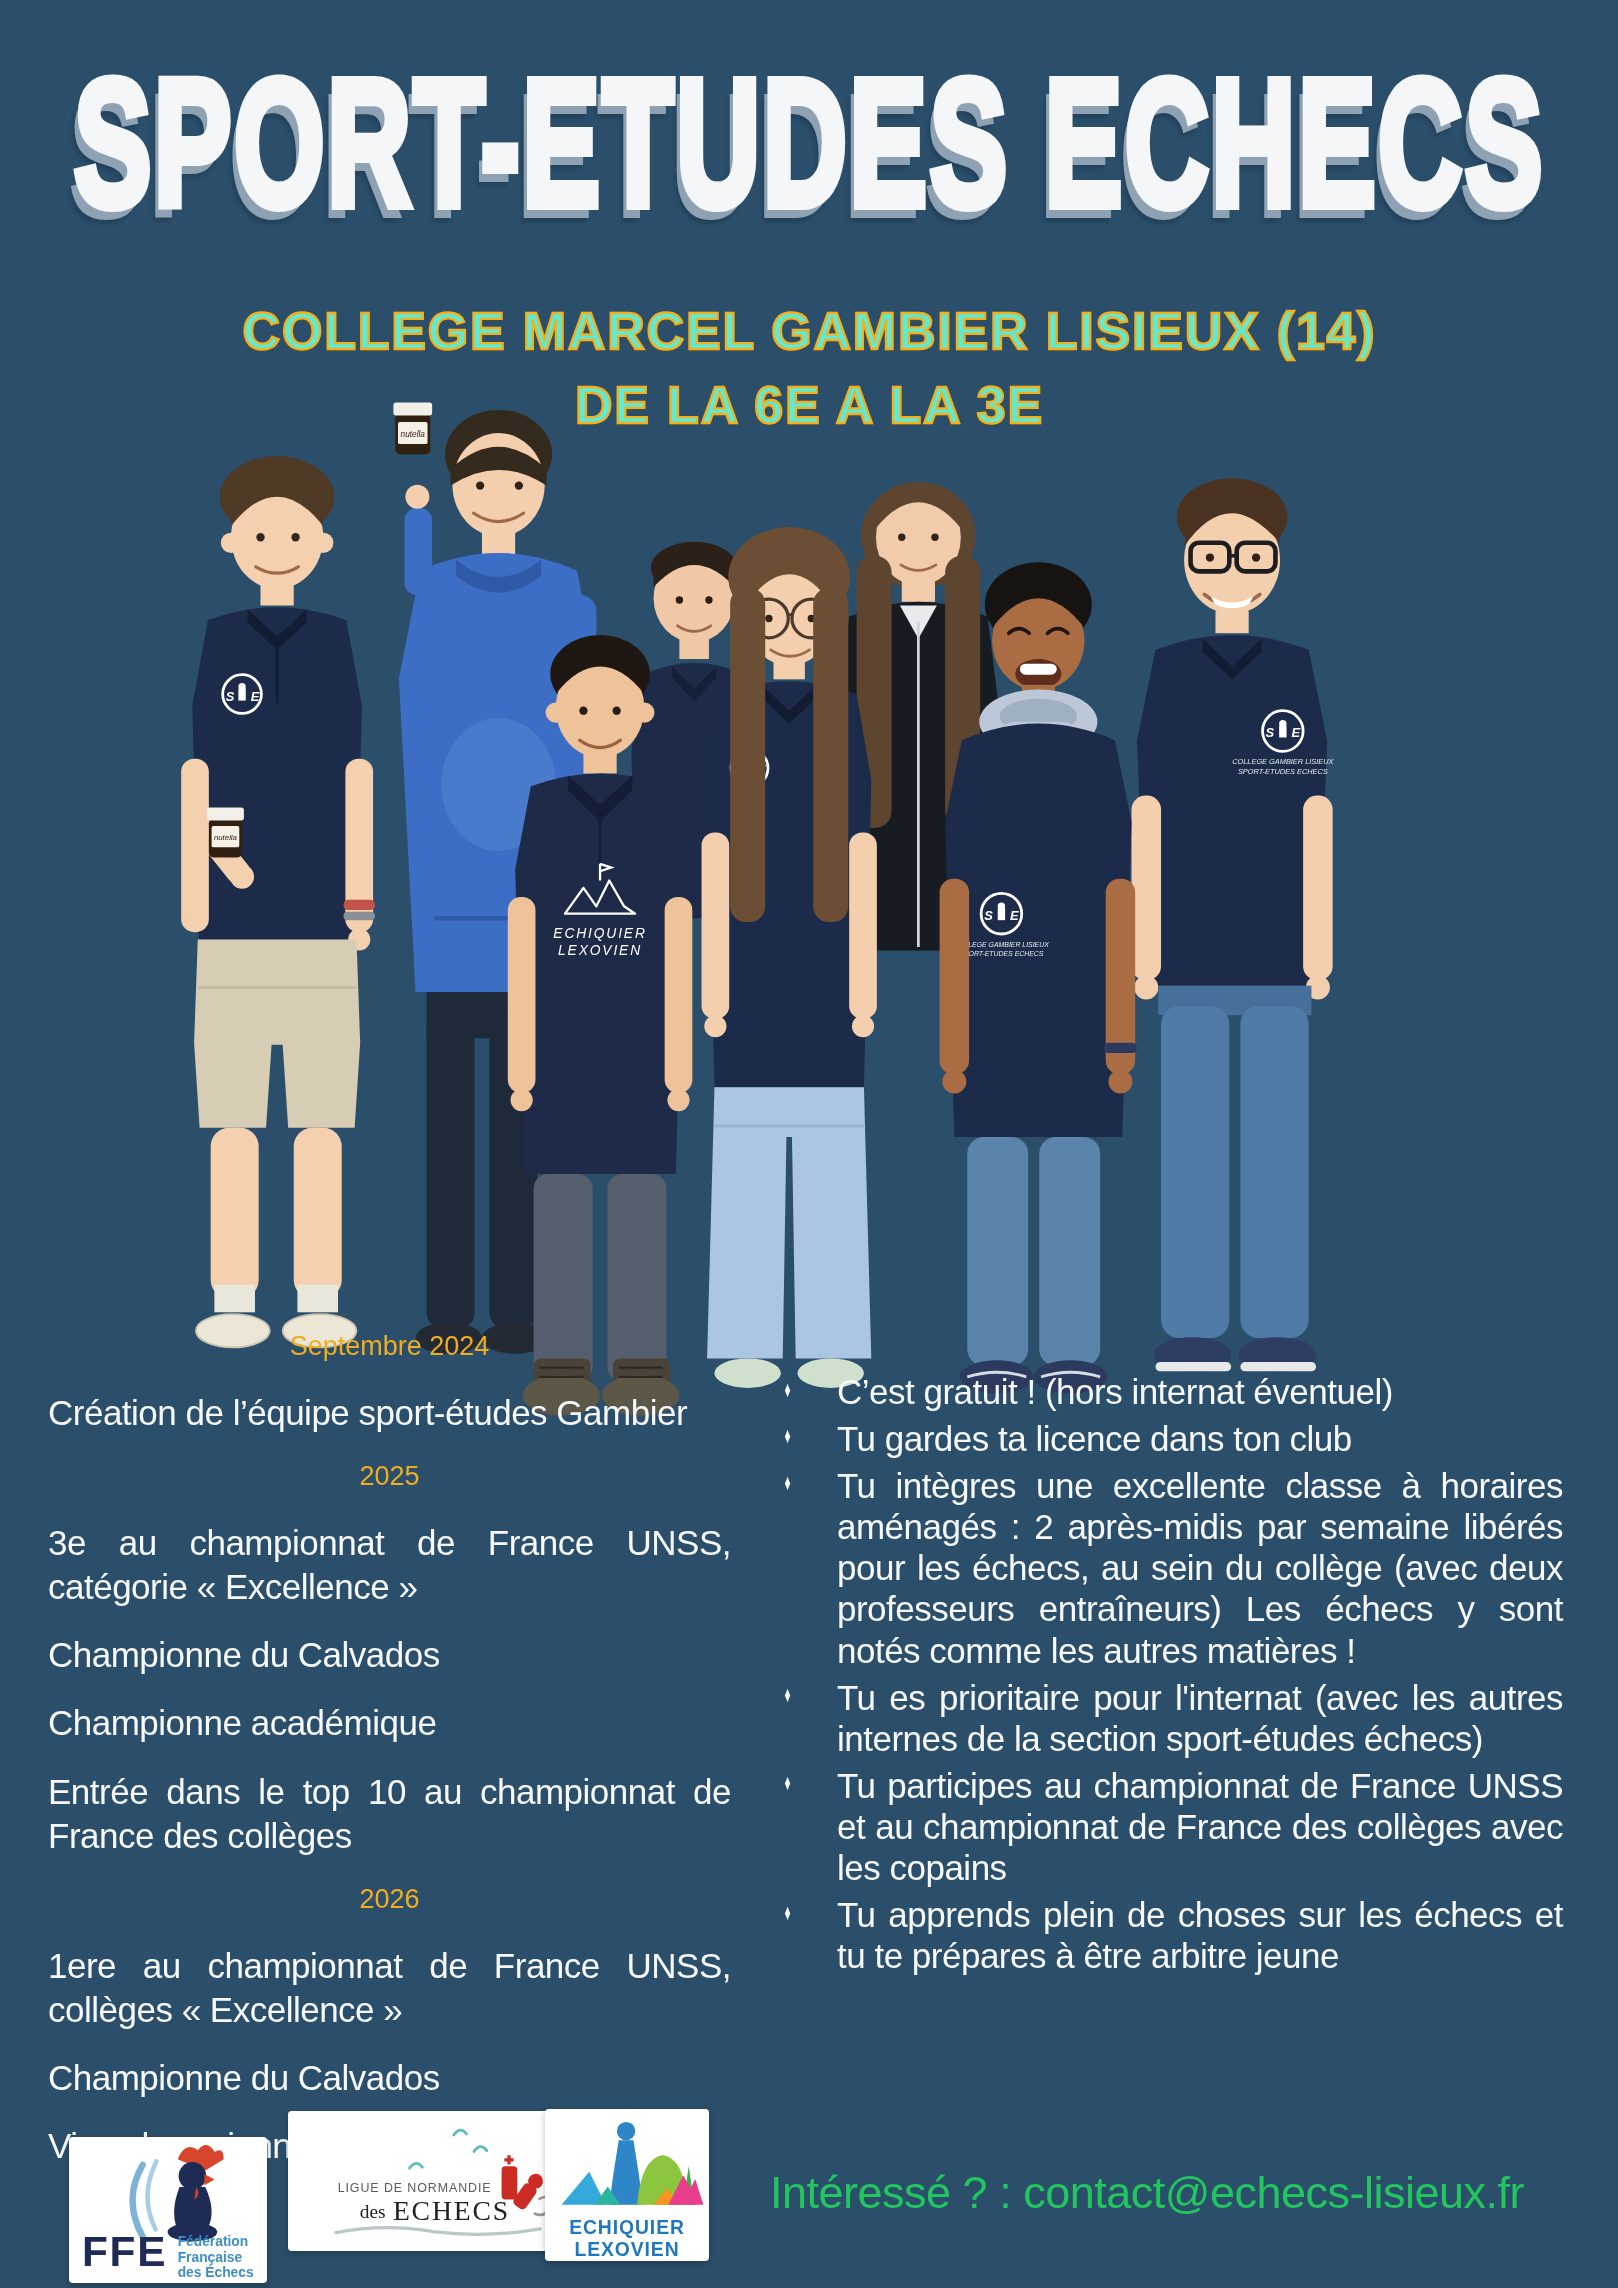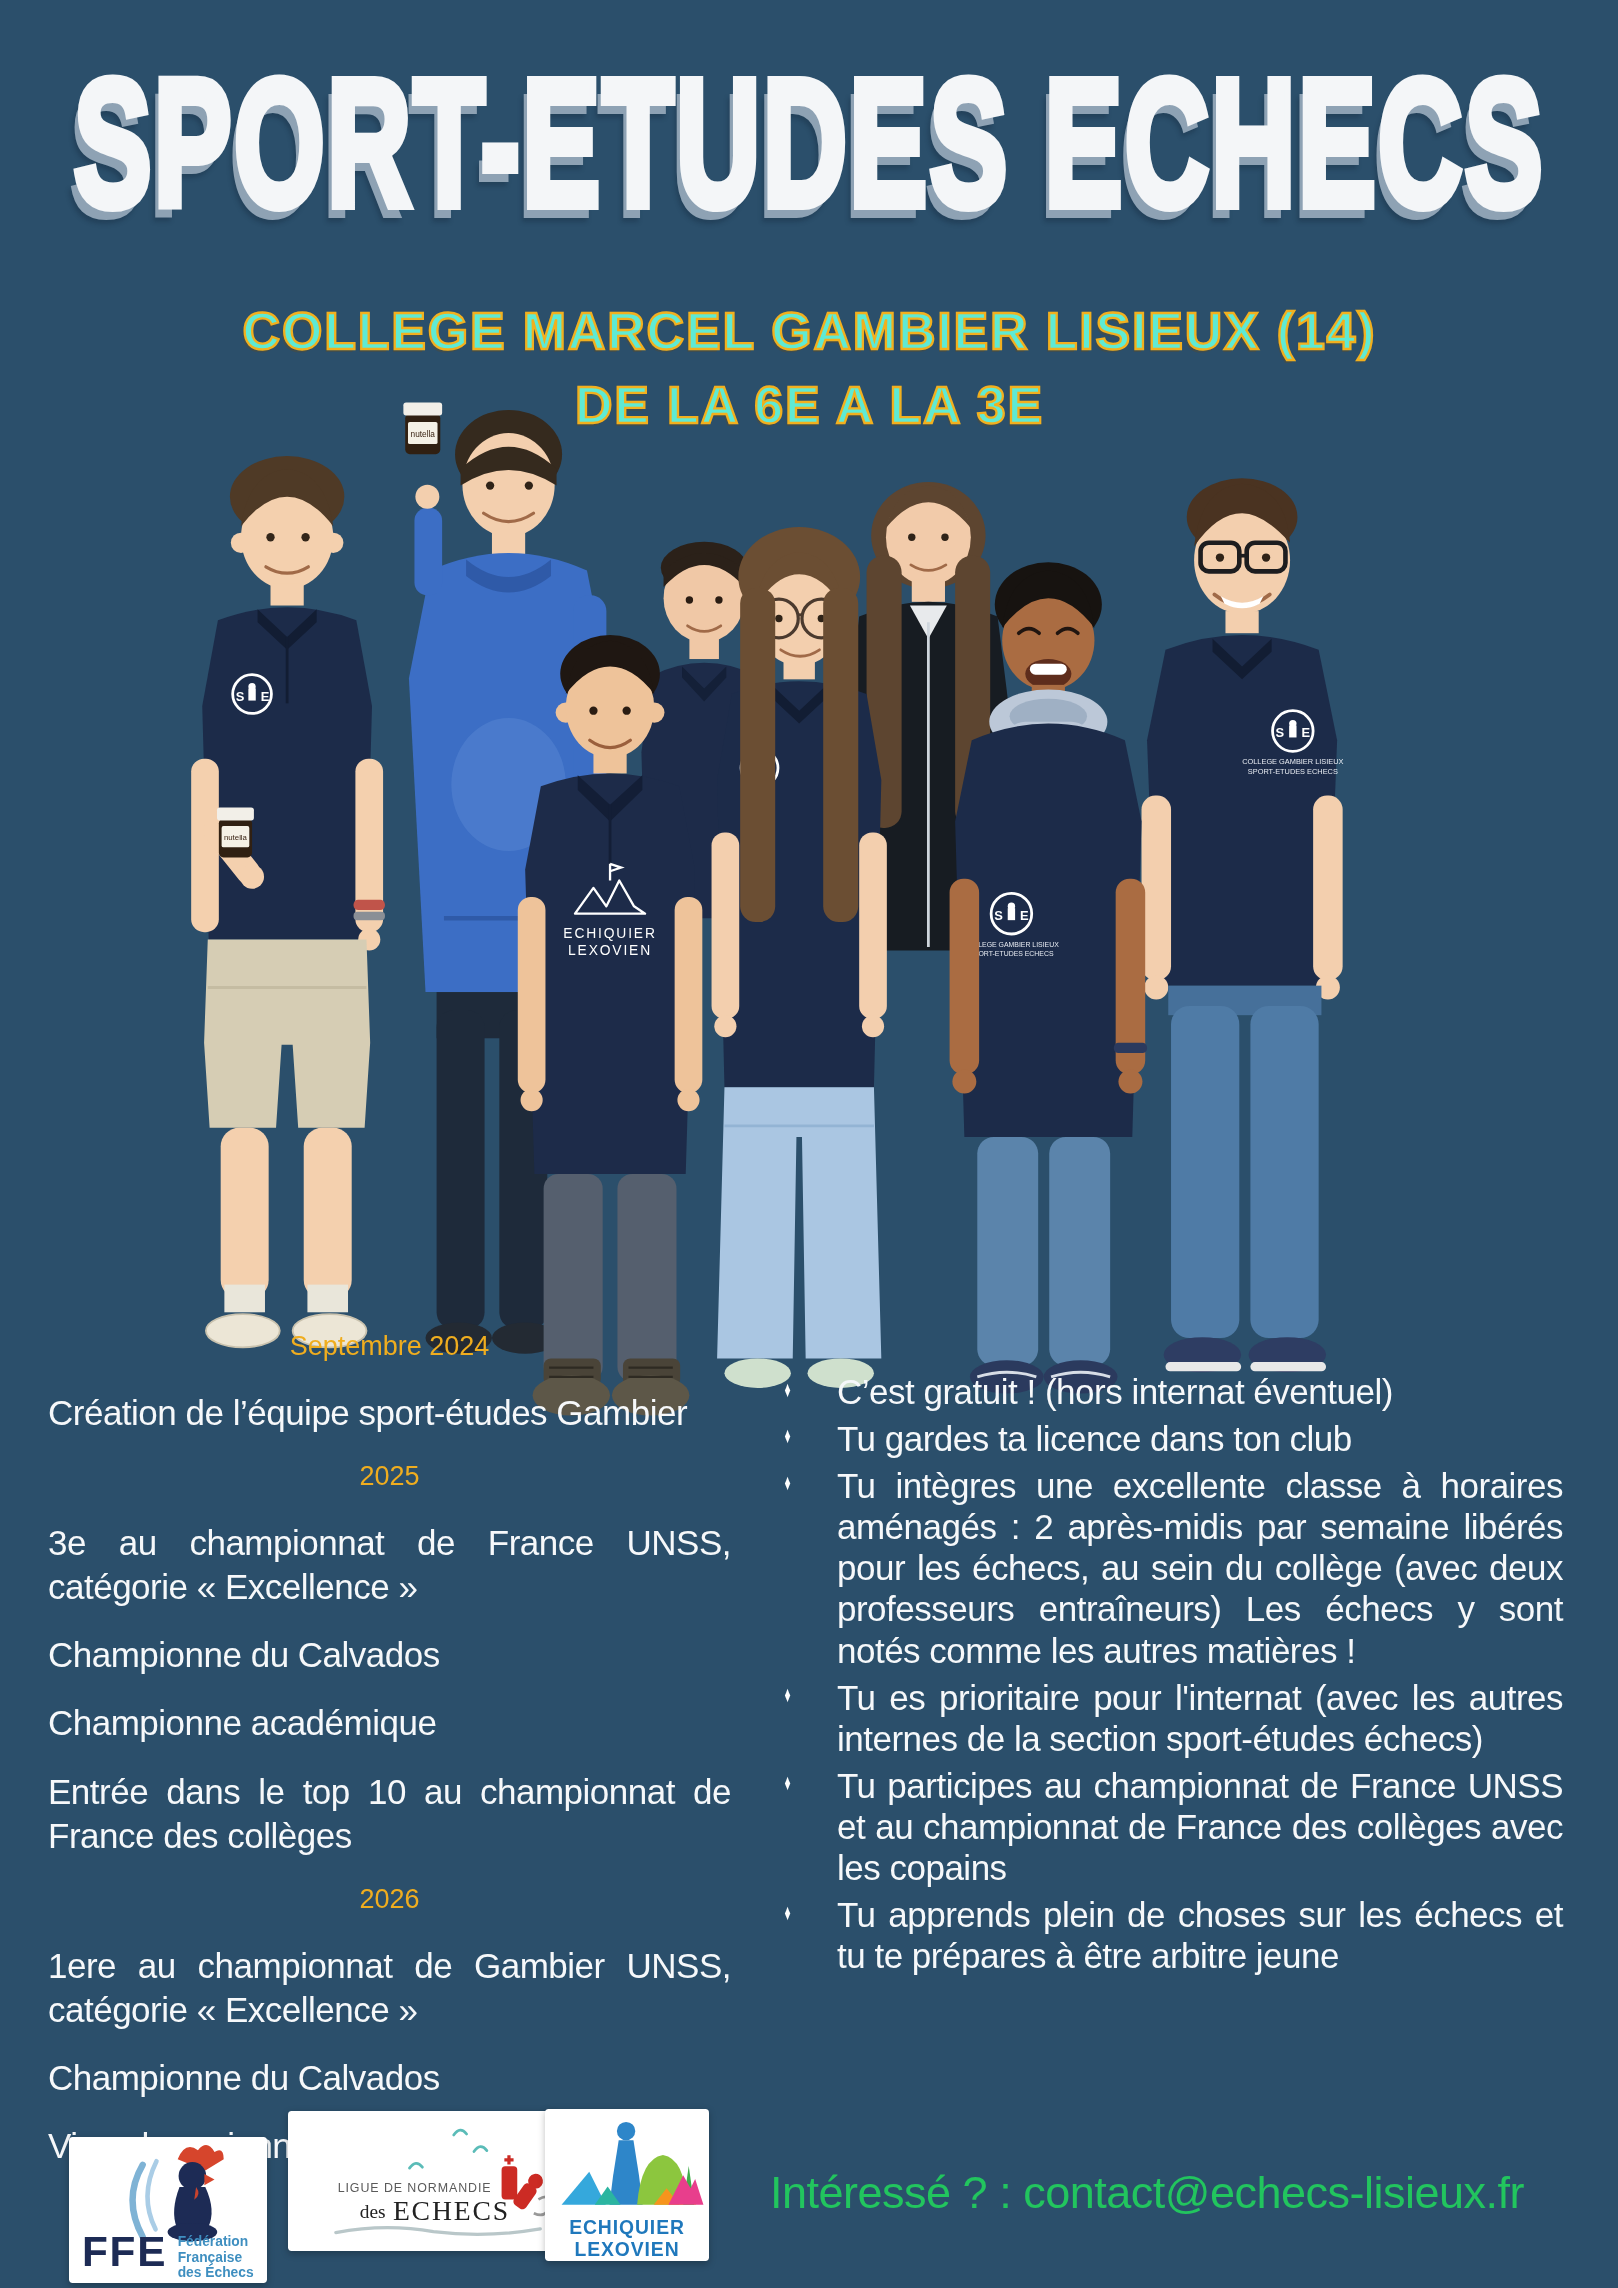--- a/index.html
+++ b/index.html
@@ -25,21 +25,21 @@
   }
   .subtitle{
     position:absolute;top:295px;left:0;width:100%;
     text-align:center;line-height:1.42;
     font-size:52px;font-weight:900;letter-spacing:1.8px;
     color:#5eead4;
     -webkit-text-stroke:2.3px #f2b01e;
     text-shadow:-1.8px 2.8px 0 rgba(120,70,0,.25);
   }
   
-  .photo-wrap{position:absolute;top:397px;left:10px;width:1358px;height:1038px;}
+  .photo-wrap{position:absolute;top:397px;left:0;width:1358px;height:1038px;font-style:italic;}
   
   .timeline{
     position:absolute;left:48px;top:1329px;width:683px;
     font-size:35px;line-height:1.26;letter-spacing:-0.5px;
   }
   .timeline .year{
     text-align:center;color:#efad1f;font-size:27px;font-weight:500;
     margin:24px 0 28px 0;letter-spacing:0;
   }
   .timeline .year:first-child{margin-top:0;}
@@ -327,21 +327,21 @@
 
   <div class="timeline">
     <div class="year">Septembre 2024</div>
     <p>Création de l’équipe sport-études Gambier</p>
     <div class="year">2025</div>
     <p>3e au championnat de France UNSS, catégorie « Excellence »</p>
     <p>Championne du Calvados</p>
     <p>Championne académique</p>
     <p>Entrée dans le top 10 au championnat de France des collèges</p>
     <div class="year">2026</div>
-    <p>1ere au championnat de Gambier UNSS, catégorie « Excellence »</p>
+    <p>1ere au championnat de France UNSS, collèges « Excellence »</p>
     <p>Championne du Calvados</p>
     <p>Vice-championne académique</p>
   </div>
 
   <div class="benefits">
     <ul>
       <li><span class="diamond">♦</span><span>C’est gratuit ! (hors internat éventuel)</span></li>
       <li><span class="diamond">♦</span><span>Tu gardes ta licence dans ton club</span></li>
       <li><span class="diamond">♦</span><span>Tu intègres une excellente classe à horaires aménagés : 2 après-midis par semaine libérés pour les échecs, au sein du collège (avec deux professeurs entraîneurs) Les échecs y sont notés comme les autres matières !</span></li>
       <li><span class="diamond">♦</span><span>Tu es prioritaire pour l'internat (avec les autres internes de la section sport-études échecs)</span></li>

